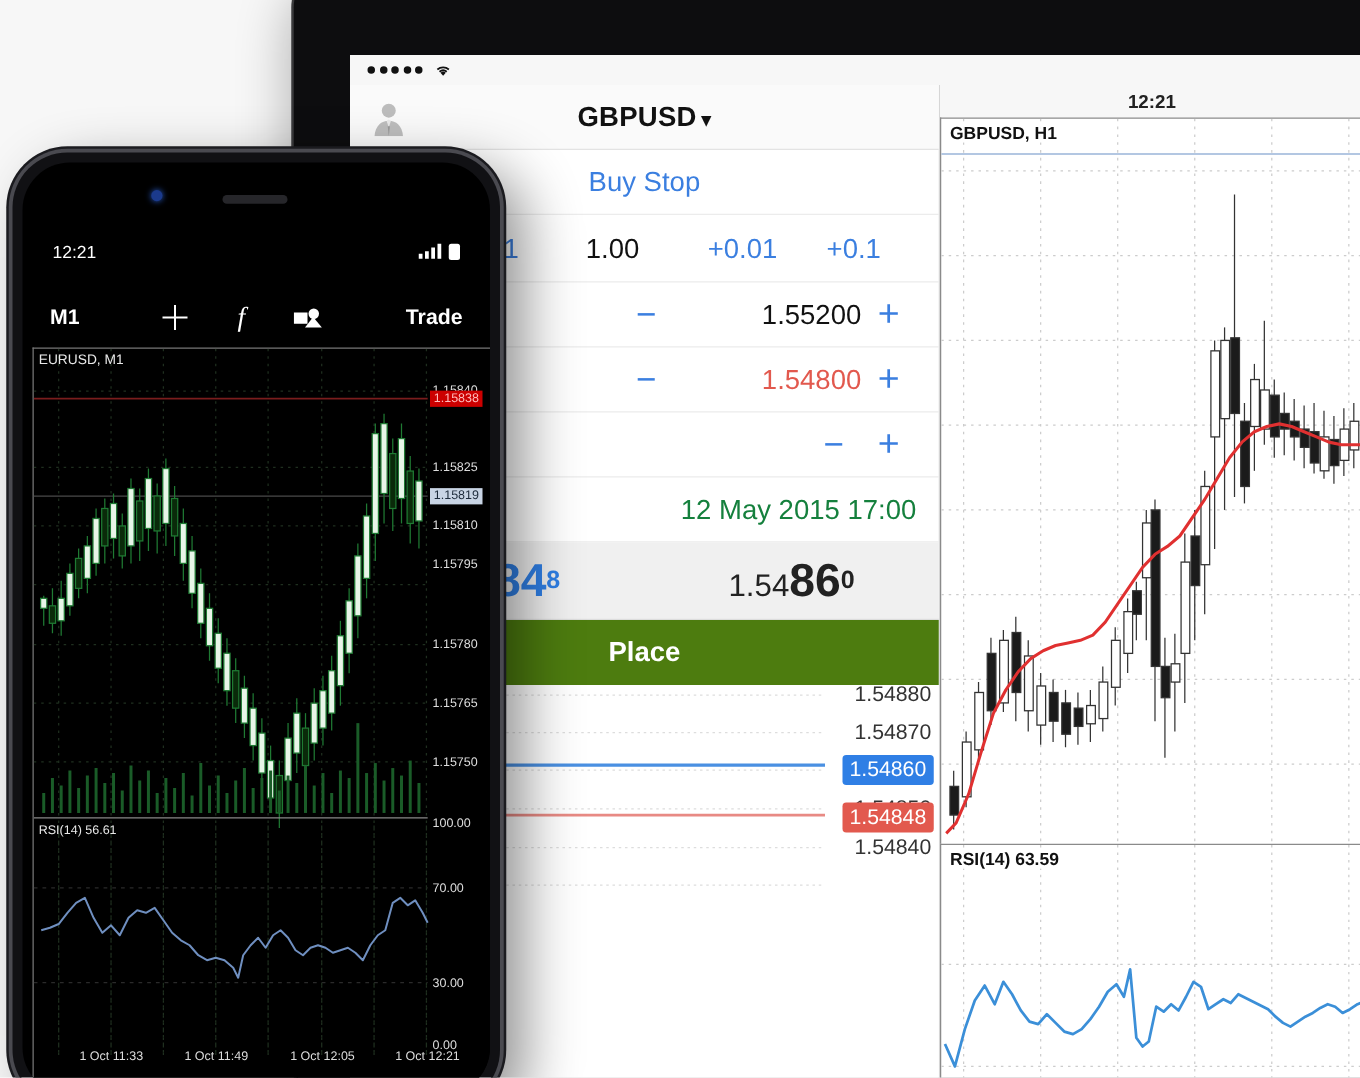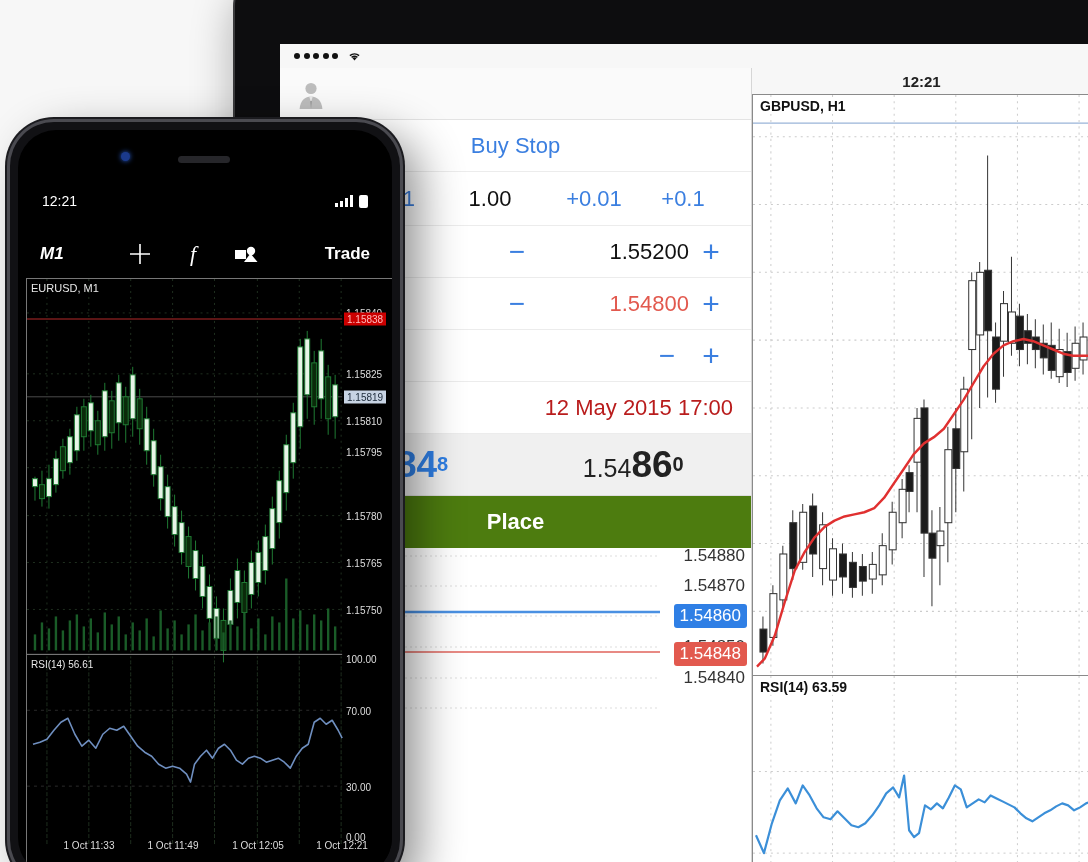--- a/index.html
+++ b/index.html
@@ -70,21 +70,21 @@
     border-bottom:1px solid #ececec; font-size:22px; padding:0 18px;
   }
   .op-row .lbl { flex:1; color:#333; }
   .op-row .minus, .op-row .plus {
     width:44px; text-align:center; color:#3b7fe0; font-size:28px; line-height:1;
   }
   .op-row .plus { font-size:30px; }
   .op-row .val { width:150px; text-align:right; color:#111; }
   .op-row .val.sl { color:#e2594e; }
   .op-row .val.tp { color:#3cb54a; }
-  .op-row .val.exp { width:auto; flex:0 0 auto; color:#b91c1c; }
+  .op-row .val.exp { width:auto; flex:0 0 auto; color:#15803d; }
   .op-row.exp-row { justify-content:space-between; }
 
   .op-quotes {
     height:62px; background:#f0f0f0; display:flex; align-items:center;
     border-bottom:1px solid #ddd;
   }
   .quote { flex:1; text-align:center; white-space:nowrap; }
   .quote .small { font-size:25px; }
   .quote .big { font-size:37px; font-weight:bold; }
   .quote .sup { font-size:20px; vertical-align:super; font-weight:bold; }
@@ -146,21 +146,21 @@
   }
   .ps-right { display:flex; align-items:center; gap:6px; }
   .bars { display:flex; align-items:flex-end; gap:2px; height:12px; }
   .bars i { width:3px; background:#fff; display:block; }
   .batt { width:9px; height:13px; background:#fff; border-radius:2px; display:block; }
 
   .phone-toolbar {
     position:absolute; left:0; right:0; top:104px; height:40px;
     display:flex; align-items:center; color:#fff; padding:0 22px;
   }
-  .tb-tf { font-size:17px; font-weight:bold;font-style:italic; }
+  .tb-tf { font-size:17px; font-weight:bold; }
   .tb-icons { flex:1; display:flex; justify-content:center; align-items:center; gap:34px; }
   .tb-trade { font-size:17px; font-weight:bold; }
 
   .phone-chart {
     position:absolute; left:8px; right:0; top:148px; bottom:0;
     background:#000; border-top:1px solid #777; border-left:1px solid #777;
   }
   .pc-label {
     position:absolute; left:4px; top:3px; font-size:11px; color:#e8e8e8; z-index:5;
   }
@@ -211,20 +211,23 @@
         <div class="order-pane">
 
           <div class="op-header">
             <span class="avatar">
               <svg width="30" height="30" viewBox="0 0 30 30">
                 <circle cx="15" cy="9.5" r="5.6" fill="#bdbdbd"></circle>
                 <path d="M3.6 30 C4.2 21.5 9.2 17.6 15 17.6 C20.8 17.6 25.8 21.5 26.4 30 Z" fill="#bdbdbd"></path>
                 <path d="M13.3 17.8 L15 23 L16.7 17.8 L15 16.6 Z" fill="#e9e9e9"></path>
                 <path d="M14.2 22 L15 30 L15.9 22 Z" fill="#9a9a9a"></path>
               </svg>
+            </span>
+            <span class="op-title">
+              <span>GBPUSD</span><span class="caret">▾</span>
             </span>
           </div>
 
           <div class="op-type">
             <span>Buy Stop</span>
           </div>
 
           <div class="op-volrow">
             <span class="vcell vc-m1">-1</span>
             <span class="vcell vc-m01">-0.01</span>

